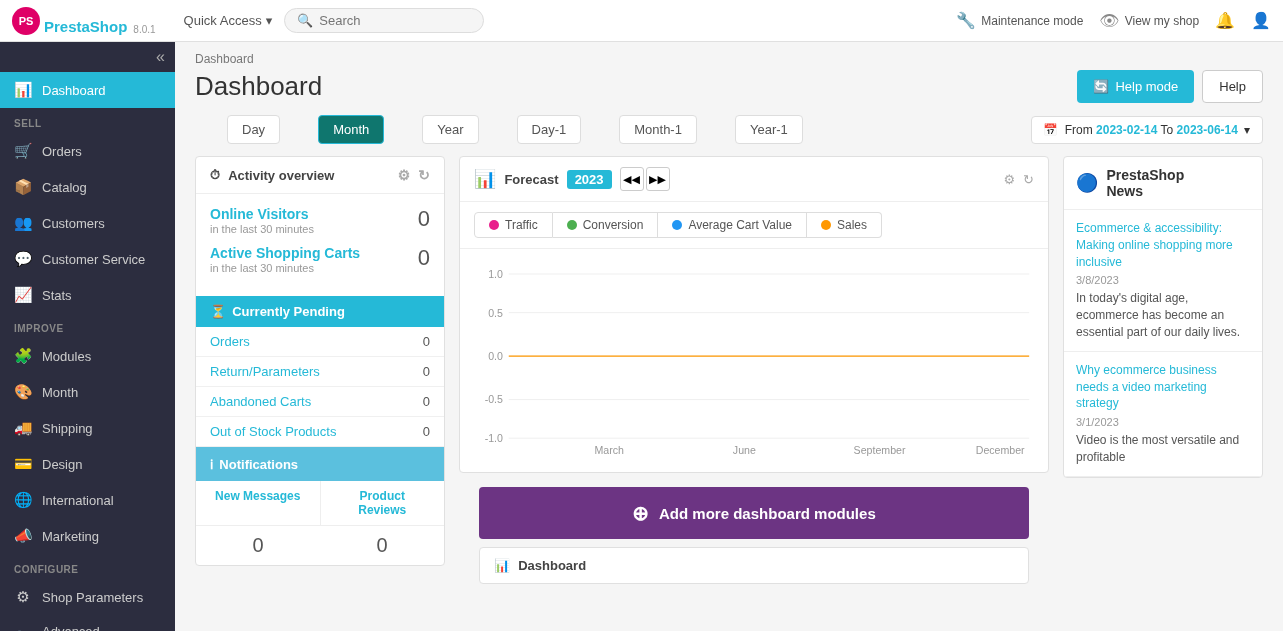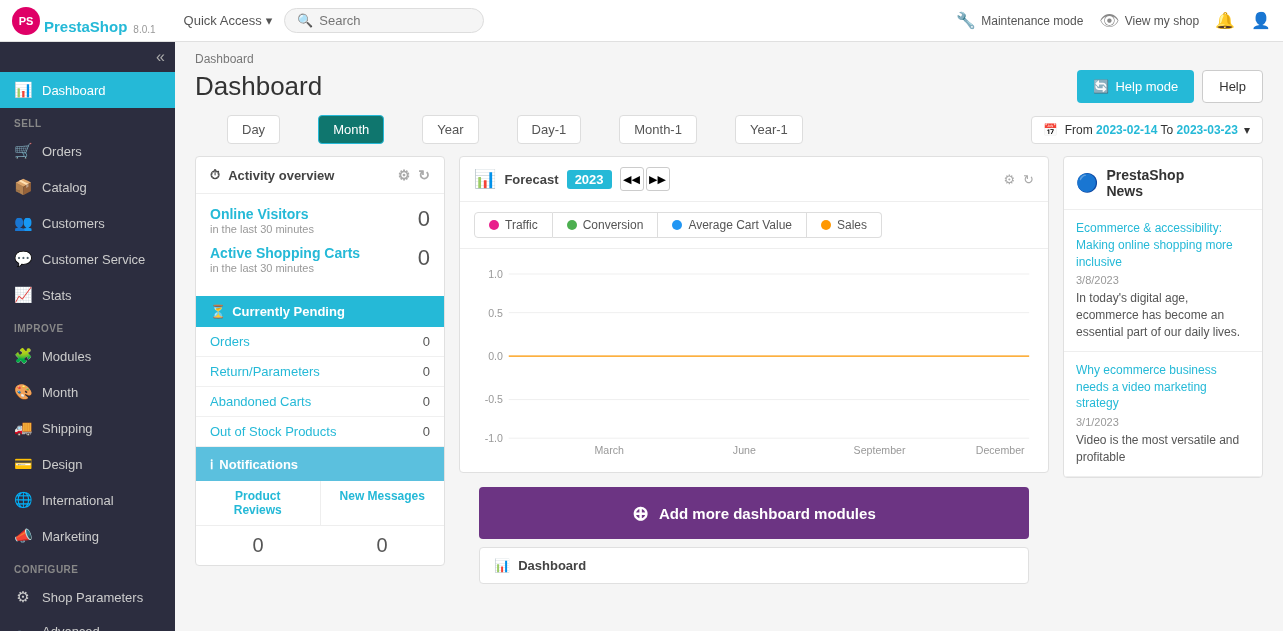--- a/index.html
+++ b/index.html
@@ -396,21 +396,21 @@
 
     <div class="date-filter-bar">
       <button class="filter-btn">Day</button>
       <button class="filter-btn active">Month</button>
       <button class="filter-btn">Year</button>
       <button class="filter-btn">Day-1</button>
       <button class="filter-btn">Month-1</button>
       <button class="filter-btn">Year-1</button>
       <div class="date-range">
         <span>📅</span>
-        <span>From <strong>2023-02-14</strong> To <strong>2023-03-23</strong></span>
+        <span>From <strong>2023-02-14</strong> To <strong>2023-06-14</strong></span>
         <span>▾</span>
       </div>
     </div>
 
     <div class="dashboard-grid">
 
       <div style="display:flex;flex-direction:column;gap:0;">
         <div class="card activity-card">
           <div class="card-header">
             <span>⏱</span>
@@ -458,22 +458,22 @@
               <a class="pending-link">Out of Stock Products</a>
               <span class="pending-count">0</span>
             </div>
           </div>
 
           <div class="notif-header">
             <span>ℹ</span>
             <span>Notifications</span>
           </div>
           <div class="notif-cols">
+            <div class="notif-col">New Messages</div>
             <div class="notif-col">Product Reviews</div>
-            <div class="notif-col">New Messages</div>
           </div>
           <div class="notif-values">
             <div class="notif-val">0</div>
             <div class="notif-val">0</div>
           </div>
         </div>
       </div>
 
       <div>
         <div class="card forecast-card">

